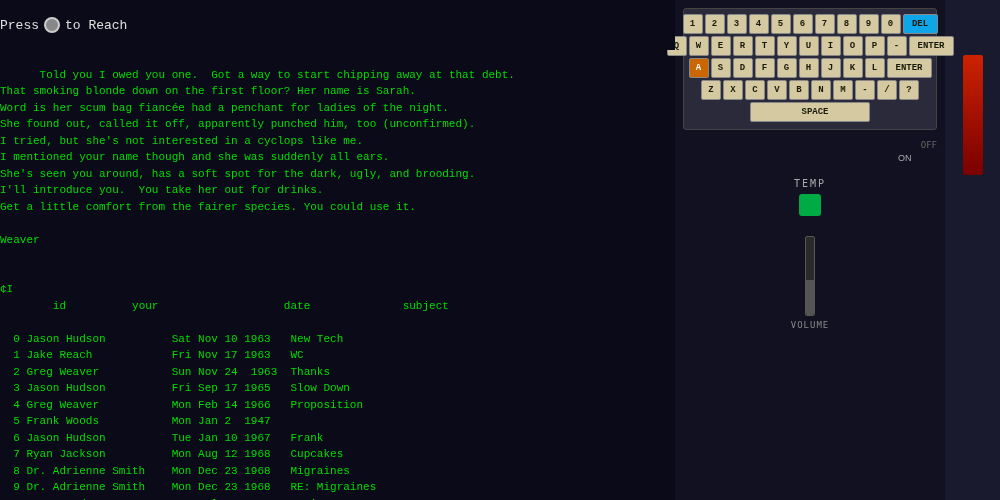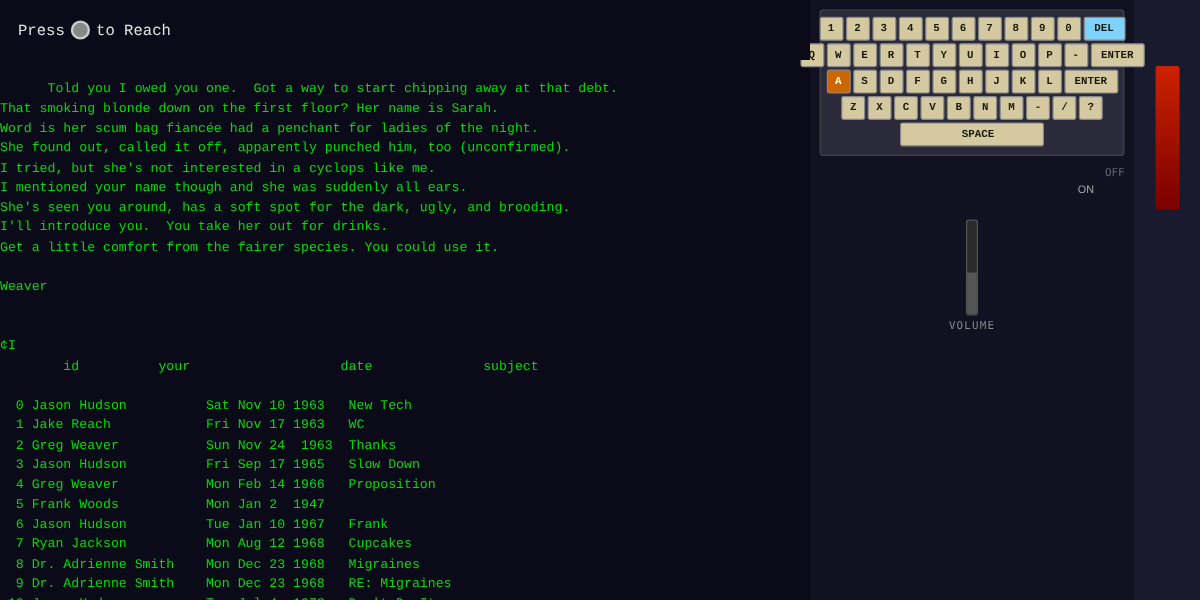--- a/index.html
+++ b/index.html
@@ -15,21 +15,20 @@
     
     .header-bar {
       position: absolute;
       top: 0;
       left: 0;
       right: 0;
       height: 50px;
       background: #0a0a18;
       display: flex;
       align-items: center;
-      padding-left: 15px;
       z-index: 10;
     }
 
     .press-to-exit {
       color: #e0e0e0;
       font-size: 13px;
       display: flex;
       align-items: center;
       gap: 5px;
     }
@@ -95,21 +94,21 @@
       height: 20px;
       padding: 0 2px;
     }
 
     .key.active {
       background: #cc6600;
       color: #fff;
     }
 
     .key.del-key {
-      background: #7dd3fc;
+      background: #0ea5e9;
       min-width: 35px;
     }
 
     .key.enter-key {
       background: #d4c9a0;
       min-width: 45px;
     }
 
     .key.space-key {
       background: #d4c9a0;
@@ -254,20 +253,24 @@
       </div>
     </div>
 
     <div style="display:flex; justify-content:flex-end; margin-top:10px; gap:15px; align-items:center;">
       <div style="display:flex;flex-direction:column;align-items:center;gap:3px;">
         <span style="color:#666;font-size:9px;font-family:monospace;padding-left:48px;">OFF</span>
         <span style="color:#aaa;font-size:9px;font-family:Liberation Sans, sans-serif;">ON</span>
       </div>
     </div>
 
+    <div style="display:flex;flex-direction:column;align-items:center;margin-top:15px;">
+      <span style="color:#aaa;font-size:10px;font-family:monospace;letter-spacing:2px;">TEMP</span>
+      <div style="width:22px;height:22px;background:#00aa44;border-radius:3px;margin-top:5px;"></div>
+    </div>
 
     <div style="display:flex;flex-direction:column;align-items:center;margin-top:20px;">
       <div style="width:10px;height:80px;background:#2a2a2a;border:1px solid #555;border-radius:2px;position:relative;">
         <div style="position:absolute;bottom:0;left:0;right:0;height:45%;background:#555;border-radius:0 0 2px 2px;"></div>
       </div>
       <span style="color:#888;font-size:9px;font-family:monospace;letter-spacing:1px;margin-top:4px;writing-mode:horizontal-tb;">VOLUME</span>
     </div>
   </div>
 
   <div class="outer-right">

